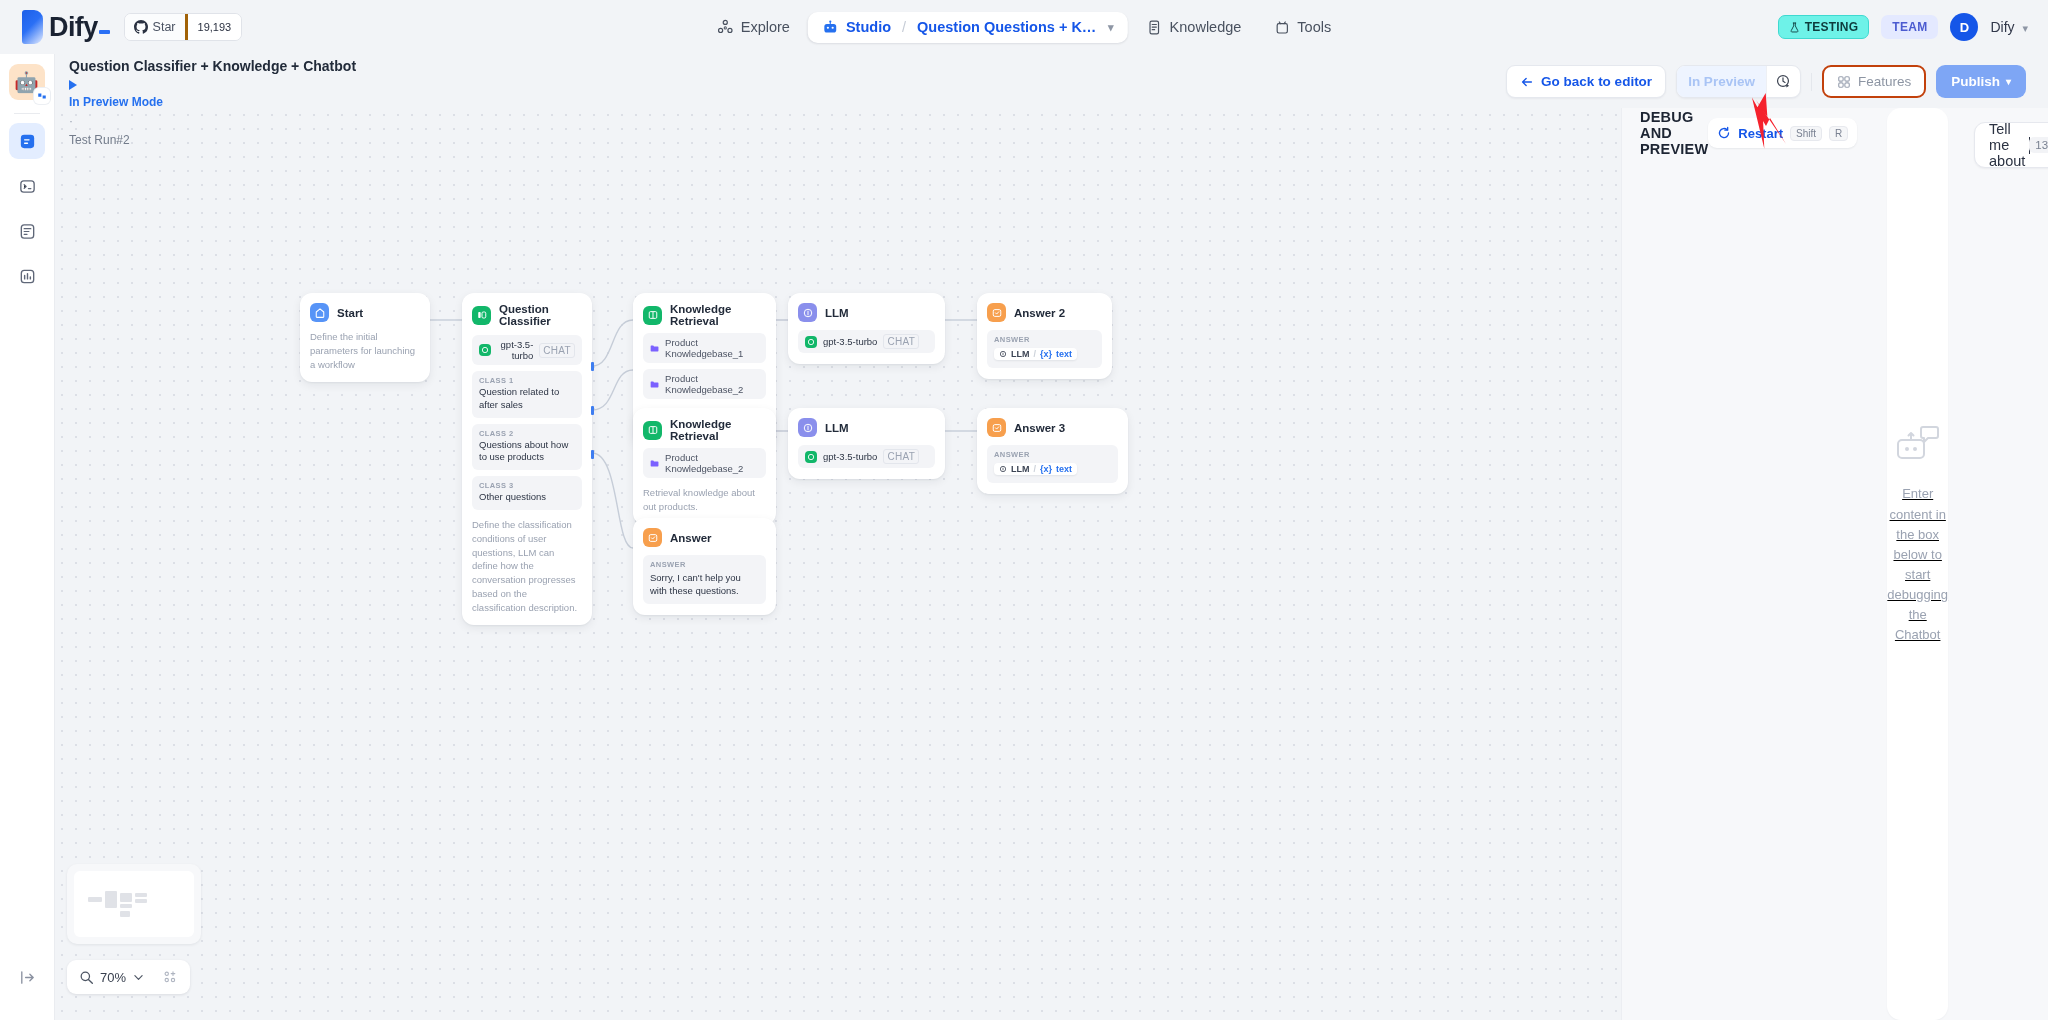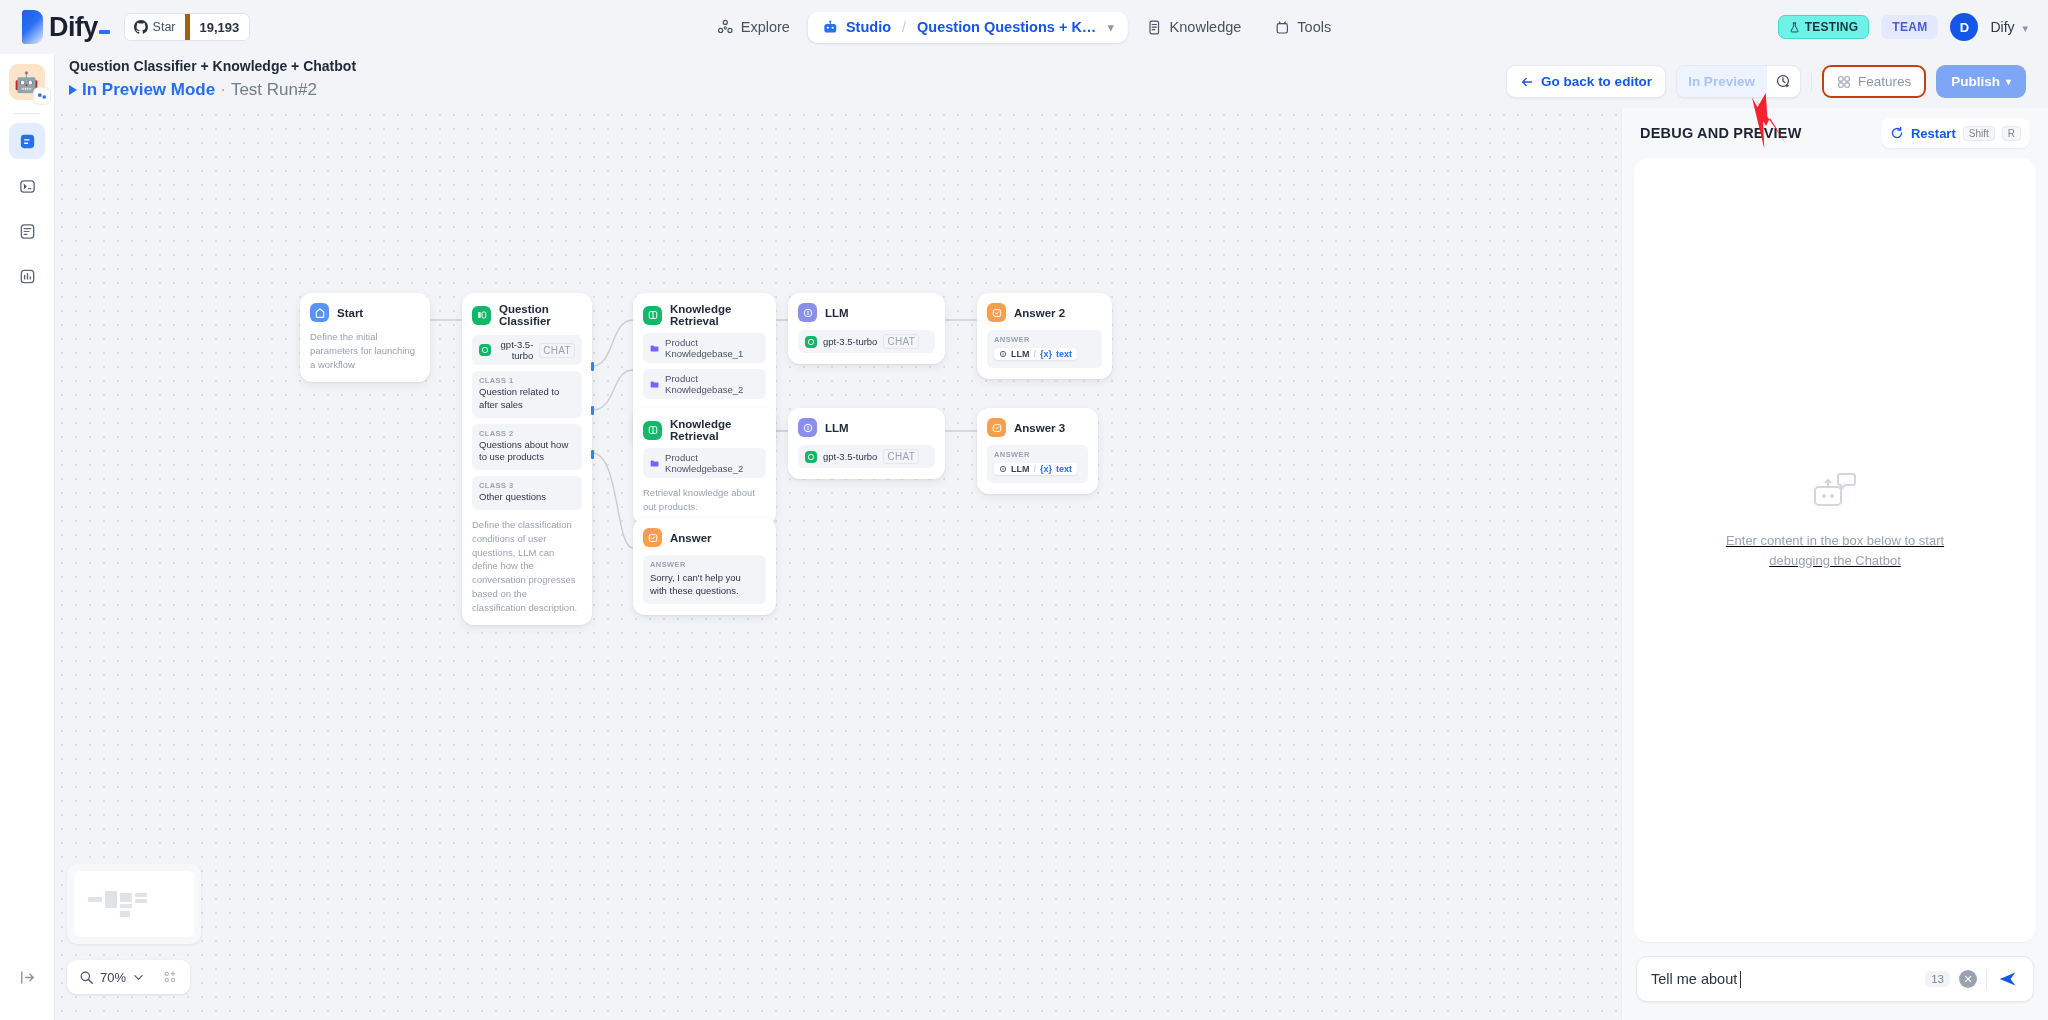--- a/index.html
+++ b/index.html
@@ -37,22 +37,22 @@
     border: 1px solid #e0e3e9; border-radius: 7px; background: #fff;
     overflow: hidden;
   }
   .star-pill .sp-left {
     display: flex; align-items: center; gap: 5px;
     padding: 0 9px 0 9px; height: 100%; background: #fbfcfd;
     font-size: 12.5px; color: #4a5262; font-weight: 500;
   }
   .star-pill .sp-count {
     padding: 0 10px; height: 100%; display: flex; align-items: center;
-    font-size: 13px; color: #2a3040; font-weight: 700;
-    border-left: 5px solid #a16207; background: #fff;
+    font-size: 11px; color: #2a3040; font-weight: 400;
+    border-left: 3px solid #a16207; background: #fff;
   }
 
   .tb-center {
     position: absolute; left: 50%; transform: translateX(-50%);
     display: flex; align-items: center; gap: 4px; height: 54px;
   }
   .nav-item {
     display: flex; align-items: center; gap: 7px;
     padding: 7px 14px; border-radius: 10px;
     font-size: 14.5px; color: #49515f; font-weight: 500;
@@ -117,21 +117,21 @@
   .subheader {
     position: absolute; left: 55px; top: 54px; width: 1993px; height: 54px;
     z-index: 25; pointer-events: none;
   }
   .sh-title {
     position: absolute; left: 14px; top: 4px;
     font-size: 14px; font-weight: 700; color: #222b3a;
   }
   .sh-sub {
     position: absolute; left: 14px; top: 26px;
-    display: flex; align-items: center; gap: 5px; font-size: 17px;
+    display: flex; gap: 5px; font-size: 12px; flex-direction: column;
   }
   .sh-preview-mode { color: #2570ef; font-weight: 600; }
   .sh-dot { color: #9aa2b1; }
   .sh-run { color: #737c8b; }
   .play-tri {
     width: 0; height: 0; border-left: 8px solid #2570ef;
     border-top: 5px solid transparent; border-bottom: 5px solid transparent;
   }
 
   .sh-actions {
@@ -244,21 +244,21 @@
     position: absolute; left: 12px; bottom: 26px; height: 34px;
     background: #fff; border-radius: 9px; display:flex; align-items:center;
     gap: 6px; padding: 0 12px; box-shadow: 0 1px 3px rgba(16,24,40,.1);
   }
   .zoom-val { font-size: 13px; color: #39404f; font-weight: 500; }
 
   
   .rpanel {
     position: absolute; right: 0; top: 108px; width: 427px; height: 912px;
     background: #f7f8fa; border-left: 1px solid #eceef2;
-    display: flex; flex-direction: column;
+    display: flex; flex-direction: row;
   }
   .rp-head {
     height: 50px; display: flex; align-items: center; justify-content: space-between;
     padding: 0 18px 0 18px;
   }
   .rp-title { font-size: 14.5px; font-weight: 700; color: #1d2533; letter-spacing: .2px; }
   .restart-btn {
     display:flex; align-items:center; gap: 7px; height: 30px;
     background: #fff; border-radius: 9px; padding: 0 9px;
     box-shadow: 0 1px 2px rgba(16,24,40,.07); cursor: pointer;
@@ -629,21 +629,21 @@
       <div class="mini-sq" style="background:#12b76a">
         <svg width="8" height="8" viewBox="0 0 12 12">
             <circle cx="6" cy="6" r="4" fill="none" stroke="#fff" stroke-width="1.3"></circle>
           </svg>
       </div>
       <span class="chip-model">gpt-3.5-turbo</span>
       <span class="chip-tag">CHAT</span>
     </div>
   </div>
 
-  <div class="node" style="left:922px; top:300px; width:121px;">
+  <div class="node" style="left:922px; top:300px; width:151px;">
     <div class="node-head">
       <div class="node-ico ico-orange">
         <svg width="12" height="12" viewBox="0 0 16 16">
             <rect x="3" y="3.5" width="10" height="9" rx="2" fill="none" stroke="#fff" stroke-width="1.3"></rect>
             <path d="M6 7.8l1.5 1.6L10.3 6.4" fill="none" stroke="#fff" stroke-width="1.3" stroke-linecap="round" stroke-linejoin="round"></path>
           </svg>
       </div>
       <div class="node-title">Answer 3</div>
     </div>
     <div class="ans-box">

